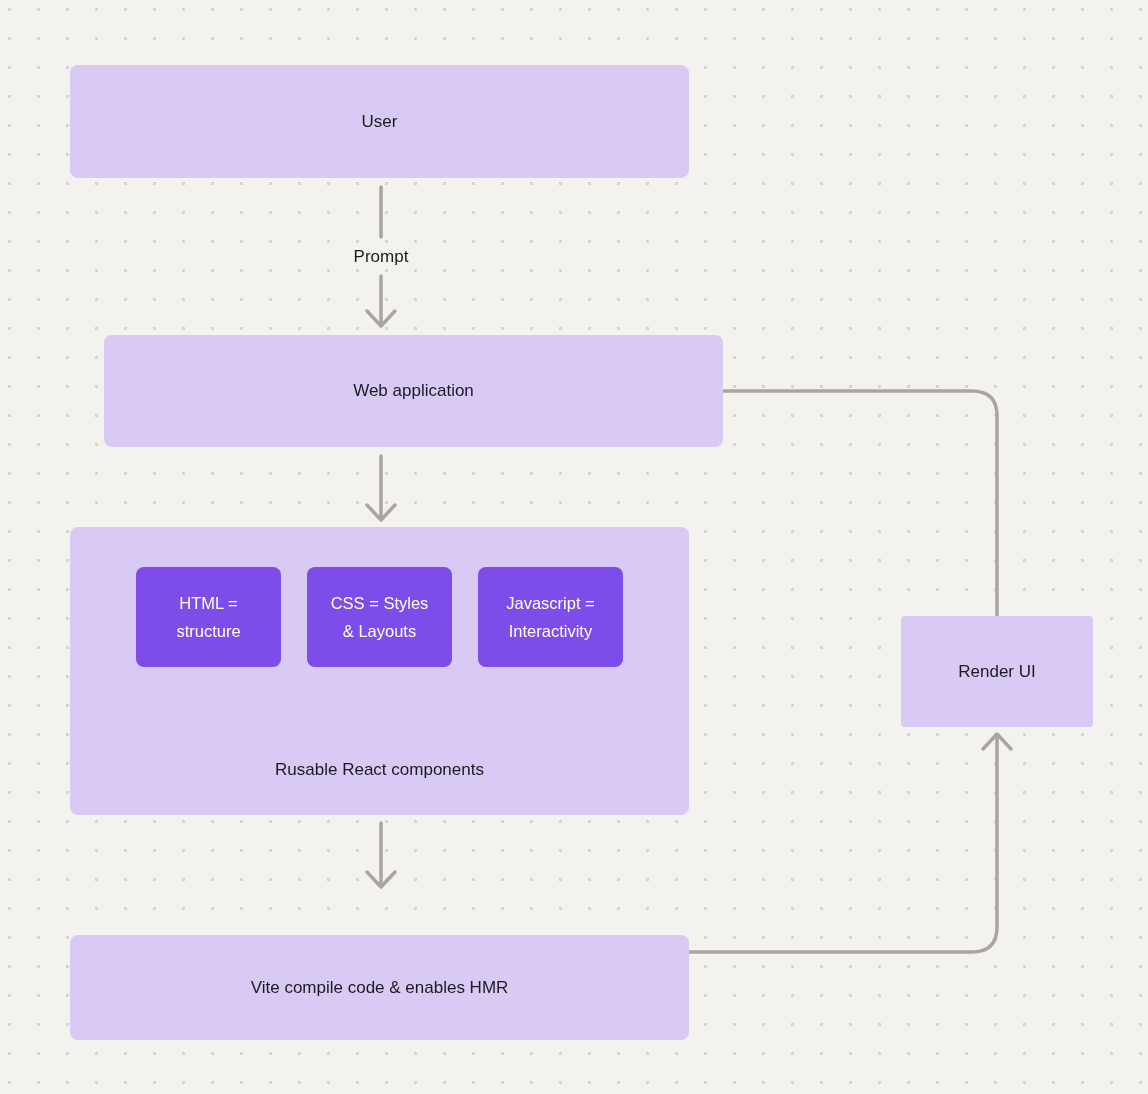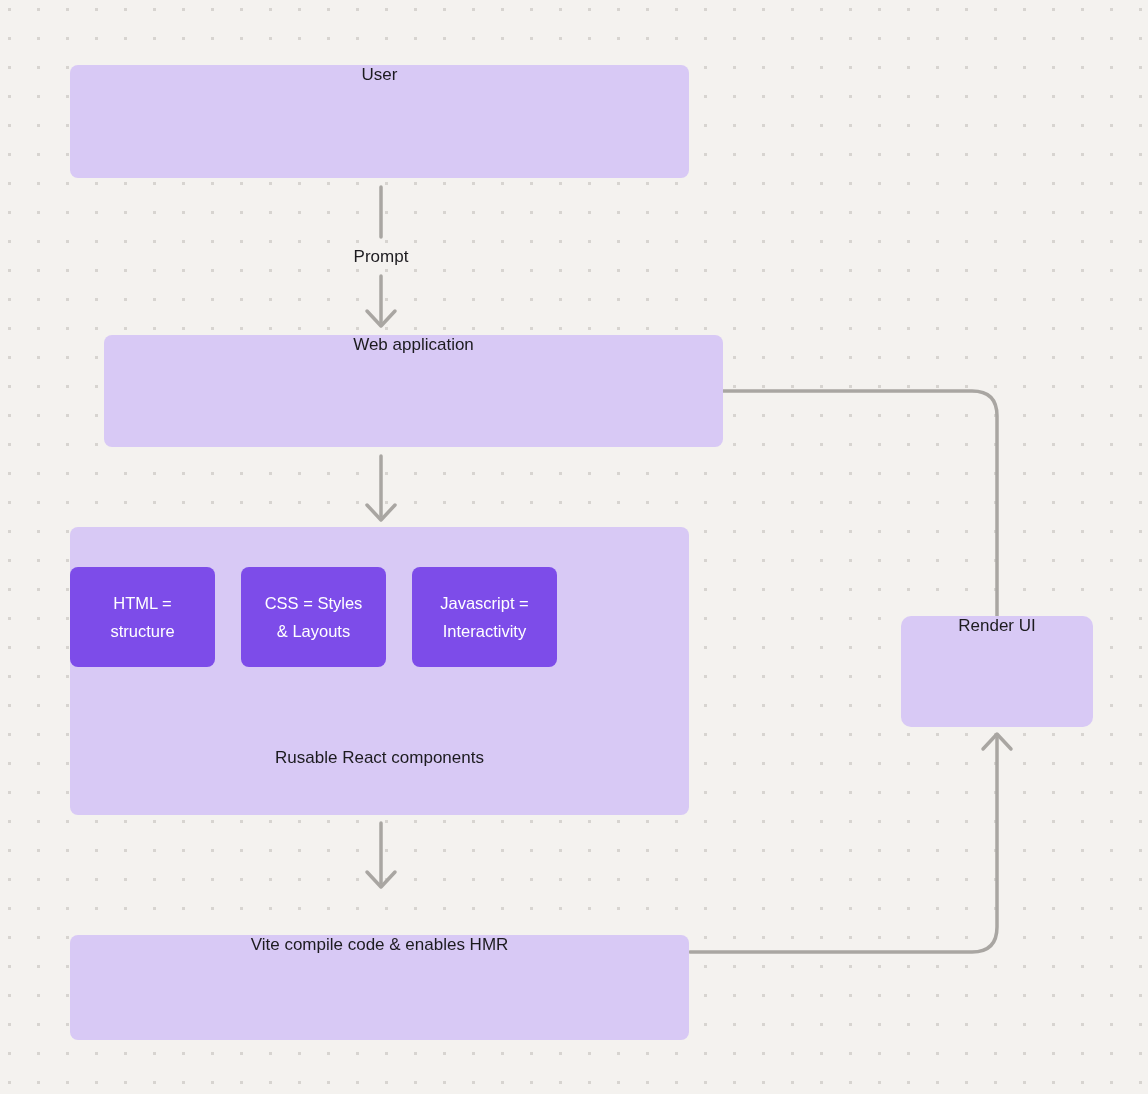--- a/index.html
+++ b/index.html
@@ -23,42 +23,42 @@
     background-position:-5px -5px;
     overflow:hidden;
   }
   .connectors{position:absolute;left:0;top:0;width:1148px;height:1094px;}
   .connectors path{fill:none;stroke:var(--arrow);stroke-width:3.5;stroke-linecap:round;stroke-linejoin:round;}
   .node{
     position:absolute;
     background:var(--node-fill);
     color:var(--node-text);
     border-radius:8px;
-    display:flex;justify-content:center;
+    display:flex;align-items:center;justify-content:center;
     font-size:17px;
     text-align:center;
   }
   #node-user{left:70px;top:65px;width:619px;height:113px;}
   #node-webapp{left:70px;top:335px;width:619px;height:112px;margin-left:34px;}
   #group-components{left:70px;top:527px;width:619px;height:288px;flex-direction:column;justify-content:flex-start;gap:45px;}
   .accent-row{display:flex;gap:26px;margin-top:40px;}
   .accent-box{
     width:145px;height:100px;
     background:var(--accent-fill);
     color:var(--accent-text);
     border-radius:8px;
     display:flex;align-items:center;justify-content:center;
     font-size:16.5px;font-weight:500;
     line-height:28px;
     text-align:center;
     white-space:pre-line;
   }
-  .group-caption{margin-top:36px;font-size:17px;color:var(--node-text);}
+  .group-caption{margin-top:48px;font-size:17px;color:var(--node-text);}
   #node-vite{left:70px;top:935px;width:619px;height:105px;}
-  #node-render{left:901px;top:616px;width:192px;height:111px;border-radius:10px;}
+  #node-render{left:901px;top:616px;width:192px;height:111px;border-radius:4px;}
   .edge-label{
     position:absolute;
     left:381px;top:257px;
     transform:translate(-50%,-50%);
     font-size:17px;color:var(--node-text);
     background:var(--background);
     padding:2px 6px;
     line-height:20px;
   }
 </style>

